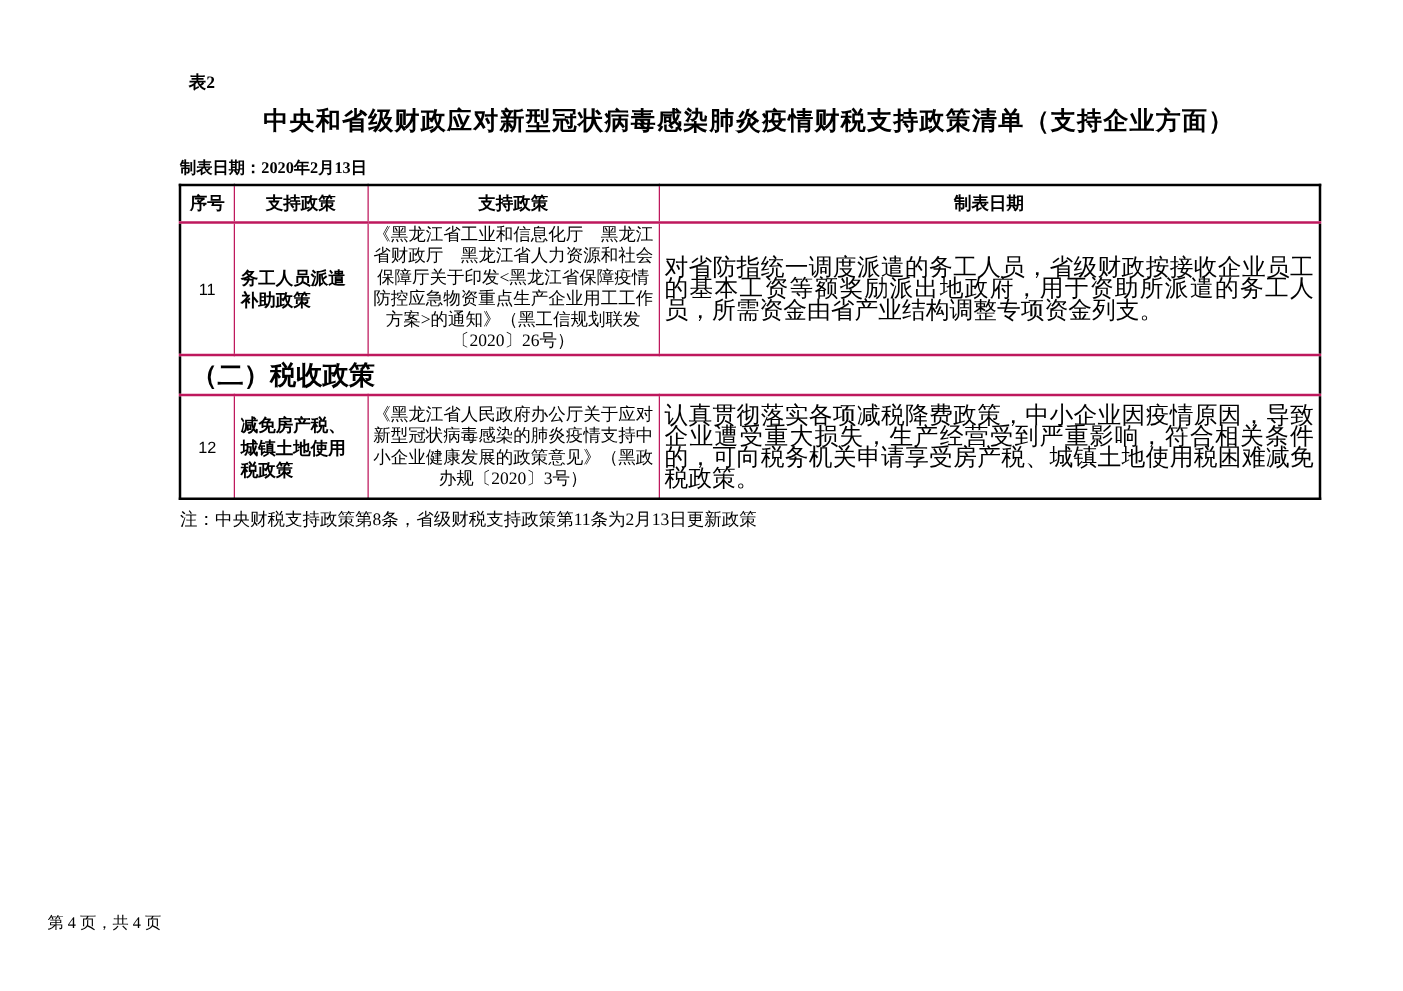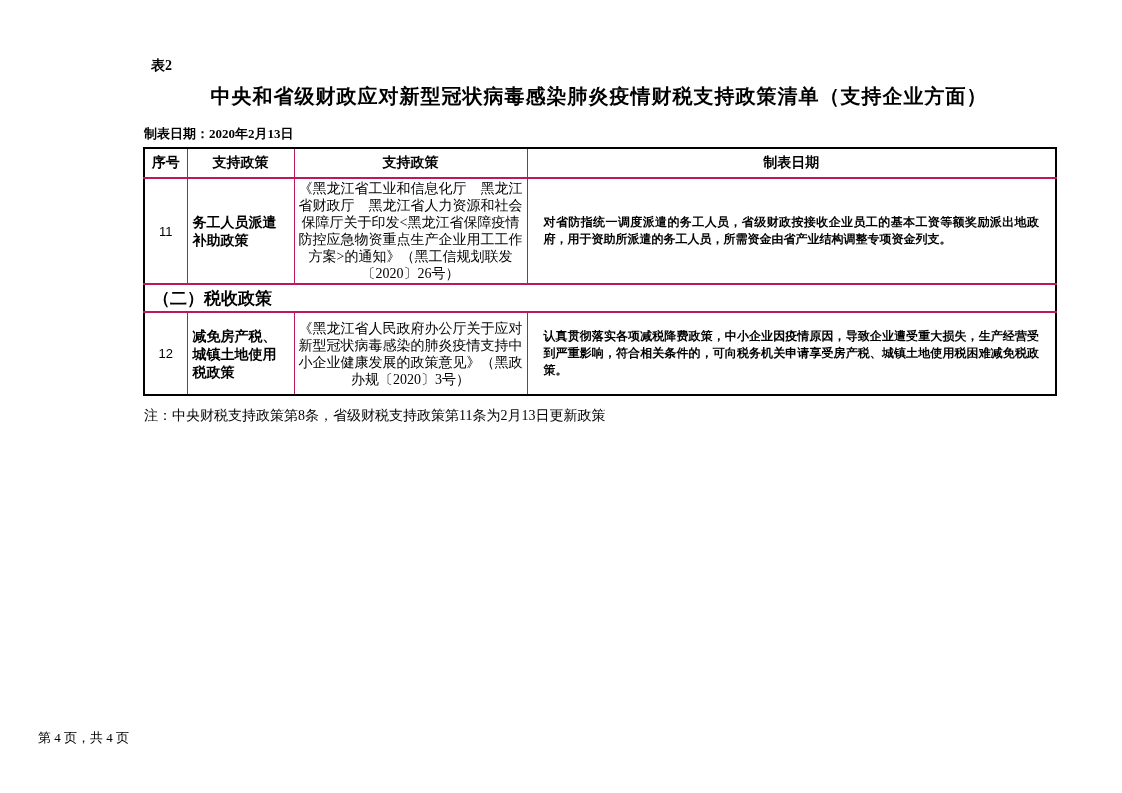--- a/index.html
+++ b/index.html
@@ -81,30 +81,29 @@
     text-align: left;
   }
   td.c-doc {
     font-size: 14px;
     line-height: 17px;
     padding: 1px 3px;
     vertical-align: middle;
     text-align: center;
   }
   td.c-content {
-    font-size: 12px;
+    font-size: 19px;
     line-height: 17px;
-    padding: 2px 16px;
+    padding: 2px 4px;
     vertical-align: middle;
     text-align: justify;
-    font-weight: bold;
   }
   td.c-section {
     font-family: "Liberation Sans", "DejaVu Sans", sans-serif;
-    font-size: 17px;
+    font-size: 21px;
     font-weight: bold;
     vertical-align: middle;
     padding: 1px 1px 1px 8px;
     border-top-width: 2px;
     border-bottom-width: 2px;
     text-align: left;
   }
   .note {
     position: absolute;
     left: 106px;

